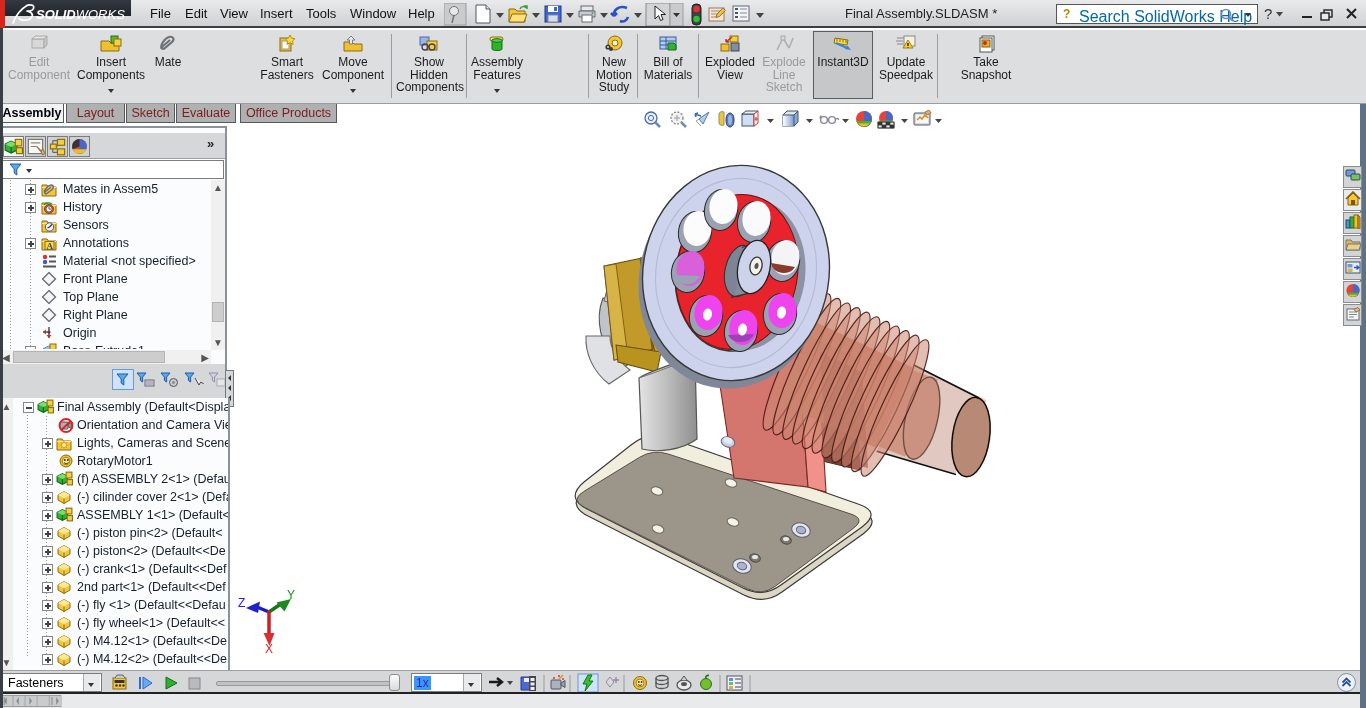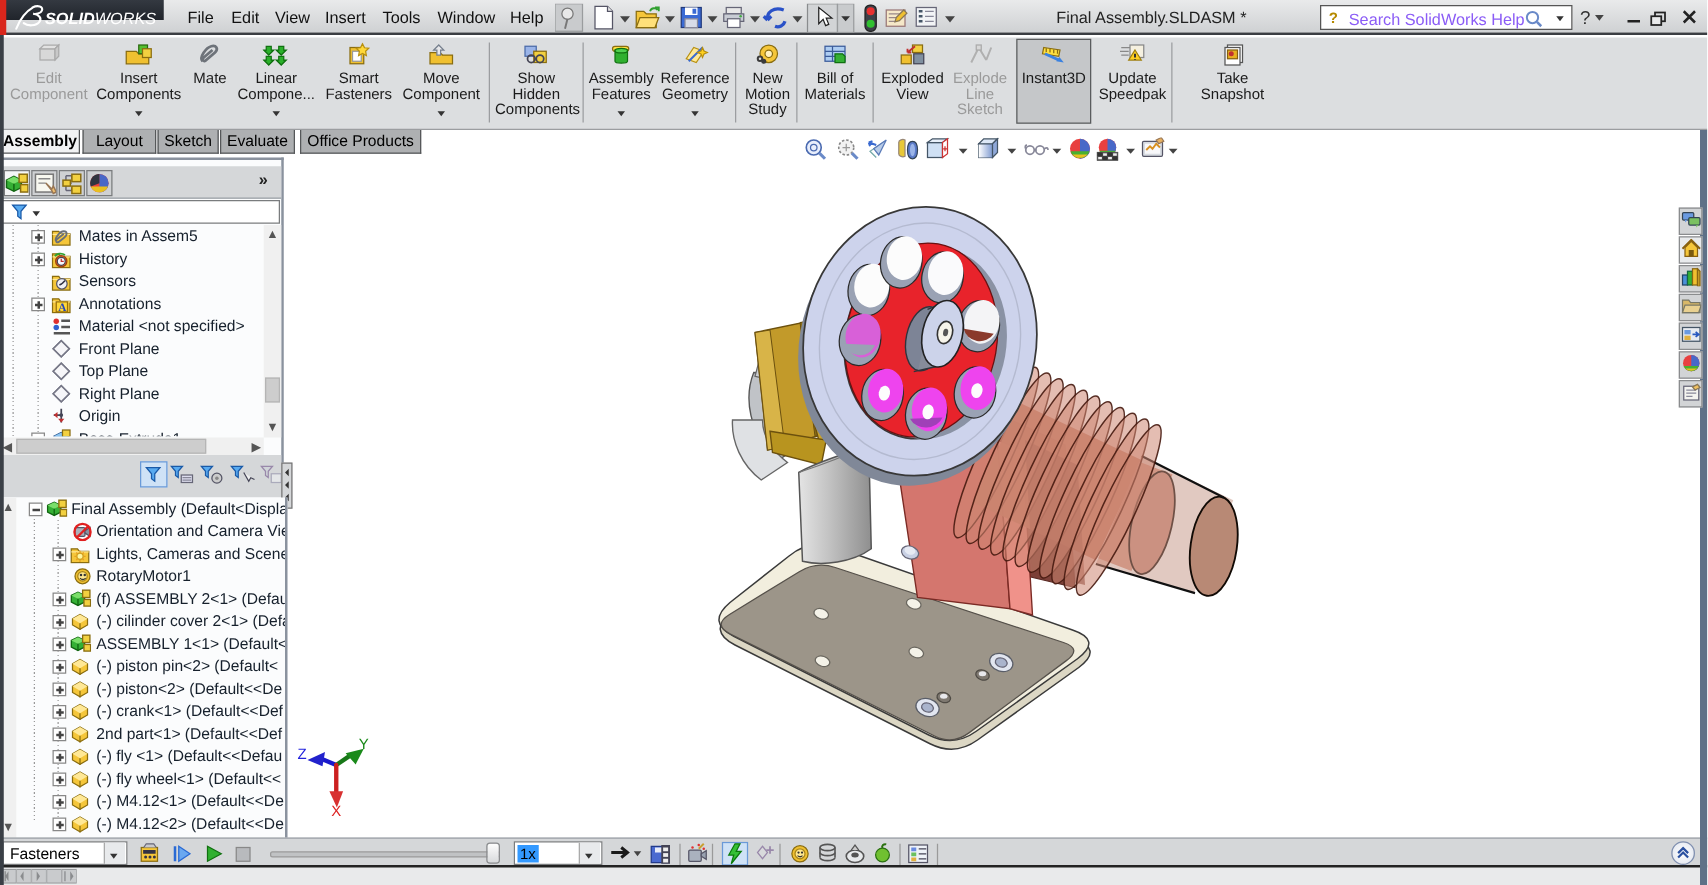--- a/index.html
+++ b/index.html
@@ -11,21 +11,21 @@
 #logo .red{position:absolute;left:0;top:0;width:5px;height:28px;background:#d9261c;}
 .menu{position:absolute;top:6px;font-size:13px;color:#111;}
 
 #ribbon{position:absolute;left:0;top:30px;width:1366px;height:74px;background:#dcdee0;border-bottom:1px solid #9b9da0;box-sizing:border-box;}
 .rbtn{position:absolute;top:2px;text-align:center;font-size:12px;color:#1b1b1b;line-height:12.5px;}
 .rbtn .ric{display:block;margin:2px auto 3px auto;}
 .rbtn.dis{color:#9a9a9a;}
 .rsep{position:absolute;top:4px;width:1px;height:64px;background:#9b9da0;}
 .dd{display:inline-block;width:0;height:0;border-left:3.5px solid transparent;border-right:3.5px solid transparent;border-top:4px solid #333;vertical-align:middle;}
 
-.tab{position:absolute;top:104px;height:19px;font-size:12.5px;color:#000000;background:#aeb0b2;border:1px solid #56585a;border-top:none;box-sizing:border-box;text-align:center;line-height:18px;white-space:nowrap;}
+.tab{position:absolute;top:104px;height:19px;font-size:12.5px;color:#7f1d1d;background:#aeb0b2;border:1px solid #56585a;border-top:none;box-sizing:border-box;text-align:center;line-height:18px;white-space:nowrap;}
 .tab.active{background:#f2f3f4;font-weight:bold;color:#000;}
 
 #viewport{position:absolute;left:0;top:104px;width:1360px;height:567px;background:#fff;}
 .ltab{position:absolute;top:3px;width:21px;height:21px;background:#cfd1d3;border:1px solid #7a7c7e;box-sizing:border-box;}
 .ltab.active{background:#f5f6f7;}
 .trow{position:absolute;left:0;height:18px;font-size:12.5px;color:#16202c;white-space:nowrap;}
 .trow .lbl{position:absolute;top:2px;}
 .plus{position:absolute;width:9px;height:9px;border:1px solid #888;background:#fff;box-sizing:content-box;}
 .plus:before{content:"";position:absolute;left:1.5px;top:3.5px;width:6px;height:2px;background:#444;}
 .plus:after{content:"";position:absolute;left:3.5px;top:1.5px;width:2px;height:6px;background:#444;}
@@ -257,21 +257,21 @@
     <text x="2" y="14" font-size="15" fill="#333" font-family="Liberation Sans">?</text>
     <path d="M14 7 l3.5 4.5 3.5-4.5z" fill="#444"></path>
     <path d="M40 12 h10" stroke="#222" stroke-width="2"></path>
     <rect x="62" y="5" width="8" height="7" fill="none" stroke="#222" stroke-width="1.4"></rect>
         <rect x="59" y="8" width="8" height="7" fill="#e9eaeb" stroke="#222" stroke-width="1.4"></rect>
     <path d="M85 4 l9 9 M94 4 l-9 9" stroke="#222" stroke-width="2"></path>
   </svg>
 
   <div class="abs" style="left:1056px;top:4px;width:202px;height:20px;background:#fff;border:1px solid #555;box-sizing:border-box;">
     <span style="position:absolute;left:6px;top:2px;font-size:12px;color:#b58a00;font-weight:bold">?</span>
-    <span style="position:absolute;left:22px;top:3px;font-size:13px;color:#8b5cf6">Search SolidWorks Help</span>
+    <span style="position:absolute;left:22px;top:3px;font-size:16px;color:#0369a1">Search SolidWorks Help</span>
     <svg style="position:absolute;right:22px;top:2px" width="16" height="16" viewBox="0 0 16 16">
           <circle cx="7" cy="7" r="4.5" fill="none" stroke="#6a8ac8" stroke-width="1.6"></circle>
           <path d="M10.5 10.5 L14 14" stroke="#6a8ac8" stroke-width="2"></path>
         </svg>
     <div class="dd" style="position:absolute;right:6px;top:8px"></div>
   </div>
 </div>
 
 <div id="ribbon">
  <div class="rbtn dis" style="left:8px;width:62px;"><svg class="ric" width="22" height="19">
@@ -282,28 +282,20 @@
           </g>
         </svg>Edit<br>Component</div>
  <div class="rbtn" style="left:76px;width:70px;"><svg class="ric" width="24" height="19">
           <path d="M2 7 h8 l2 2 h8 v8 h-18 z" fill="#f0c030" stroke="#8a6d10"></path>
           <rect x="12" y="2" width="7" height="7" fill="#55c030" stroke="#2a6a10"></rect>
           <rect x="15" y="5" width="7" height="7" fill="#f2d040" stroke="#8a6d10"></rect>
         </svg>Insert<br>Components<br><span class="dd" style="margin-top:6px"></span></div>
  <div class="rbtn" style="left:146px;width:44px;"><svg class="ric" width="20" height="19">
           <path d="M4 15 C 1 12 7 4 11 3 C 15 2 17 5 14 8 L7 14 C 5 16 3 14 5 12 L 12 6" stroke="#6e737a" stroke-width="2.2" fill="none"></path>
         </svg>Mate</div>
- <div class="rbtn" style="left:189px;width:64px;"><svg class="ric" width="22" height="19">
-          <g fill="#2ab02a" stroke="#107010">
-            <path d="M3 3 h4 v3 h2 l-4 4 -4-4 h2 z"></path>
-            <path d="M13 3 h4 v3 h2 l-4 4 -4-4 h2 z"></path>
-            <path d="M3 11 h4 v3 h2 l-4 4 -4-4 h2 z"></path>
-            <path d="M13 11 h4 v3 h2 l-4 4 -4-4 h2 z"></path>
-          </g>
-        </svg>Linear<br>Compone...<br><span class="dd" style="margin-top:6px"></span></div>
  <div class="rbtn" style="left:255px;width:64px;"><svg class="ric" width="22" height="19">
           <rect x="4" y="4" width="11" height="13" fill="#f0c030" stroke="#8a6d10"></rect>
           <rect x="6" y="7" width="7" height="8" fill="#fff" stroke="#999"></rect>
           <path d="M14 1 l1.6 3.2 3.4.4 -2.5 2.4 .6 3.4 -3.1-1.7 -3.1 1.7 .6-3.4 -2.5-2.4 3.4-.4z" fill="#ffd83a" stroke="#b89010"></path>
         </svg>Smart<br>Fasteners</div>
  <div class="rbtn" style="left:321px;width:64px;"><svg class="ric" width="22" height="19">
           <path d="M2 8 h8 l2 2 h8 v7 h-18 z" fill="#f0c030" stroke="#8a6d10"></path>
           <path d="M5 6 l4-4 4 4 h-2.5 v4 h-3 v-4 z" fill="#e8e8ea" stroke="#77808e"></path>
         </svg>Move<br>Component<br><span class="dd" style="margin-top:6px"></span></div>
  <div class="rsep" style="left:391px"></div>
@@ -313,25 +305,20 @@
           <circle cx="8" cy="13" r="3" fill="none" stroke="#445" stroke-width="1.4"></circle>
           <circle cx="15" cy="13" r="3" fill="none" stroke="#445" stroke-width="1.4"></circle>
           <path d="M11 13 h1" stroke="#445"></path>
         </svg>Show<br>Hidden<br>Components</div>
  <div class="rsep" style="left:466px"></div>
  <div class="rbtn" style="left:464px;width:66px;"><svg class="ric" width="24" height="19">
           <rect x="5" y="3" width="13" height="4" rx="2" fill="#ffe040" stroke="#8a6d10"></rect>
           <path d="M7 6 h10 v9 c0 2-10 2-10 0z" fill="#30b030" stroke="#107010"></path>
           <ellipse cx="12" cy="6.5" rx="5" ry="1.8" fill="#50d050" stroke="#107010"></ellipse>
         </svg>Assembly<br>Features<br><span class="dd" style="margin-top:6px"></span></div>
- <div class="rbtn" style="left:524px;width:64px;"><svg class="ric" width="22" height="19">
-          <path d="M4 13 l6-9 8 3 -6 9z" fill="#ffe996" stroke="#b89010"></path>
-          <path d="M6 15 L17 4" stroke="#3a6ad0" stroke-width="1.6"></path>
-          <path d="M17 4 l1.2 2.8 2.8 1.2 -2.8 1.2 -1.2 2.8 -1.2-2.8 -2.8-1.2 2.8-1.2z" fill="#ffd020" stroke="#b89010"></path>
-        </svg>Reference<br>Geometry<br><span class="dd" style="margin-top:6px"></span></div>
  <div class="rsep" style="left:588px"></div>
  <div class="rbtn" style="left:586px;width:56px;"><svg class="ric" width="24" height="19">
           <circle cx="13" cy="9" r="7" fill="#f5c63a" stroke="#8a6d10"></circle>
           <circle cx="13" cy="9" r="3" fill="#fff1c0" stroke="#8a6d10"></circle>
           <g fill="#3a3a3a">
             <circle cx="6" cy="13" r="2.6"></circle>
             <circle cx="9" cy="15" r="2"></circle>
           </g>
           <circle cx="6" cy="13" r="1" fill="#ddd"></circle>
         </svg>New<br>Motion<br>Study</div>
@@ -821,21 +808,21 @@
         </g>
     <g transform="translate(76,0)">
           <rect x="1" y="5" width="11" height="11" fill="#b8babd" stroke="#888"></rect>
         </g>
   </svg>
 
   <div class="abs" style="left:216px;top:10px;width:182px;height:3px;background:#c0c2c4;border:1px solid #9a9a9a;border-radius:2px;"></div>
   <div class="abs" style="left:389px;top:3px;width:11px;height:17px;background:linear-gradient(#fdfdfd,#d8dadc);border:1px solid #8a8c8e;border-radius:3px;box-sizing:border-box;"></div>
 
   <div class="abs" style="left:411px;top:2px;width:71px;height:19px;background:#fff;border:1px solid #7a7c7e;box-sizing:border-box;font-size:12px;">
-    <span style="position:absolute;left:2px;top:2px;background:#3399ff;color:#000000;padding:0 2px">1x</span>
+    <span style="position:absolute;left:2px;top:2px;background:#3399ff;color:#4c1d95;padding:0 2px">1x</span>
     <div class="abs" style="right:1px;top:0;width:16px;height:17px;background:#e8eaec;border-left:1px solid #aaa;"><div class="dd" style="margin:7px 0 0 4px"></div></div>
   </div>
   <svg class="abs" style="left:488px;top:2px" width="270" height="20" viewBox="0 0 270 20">
     <g>
           <path d="M1 9 h12 M9 5 l5 4 -5 4" stroke="#1a1a1a" stroke-width="2.4" fill="none"></path>
           <path d="M19 8 l3 4 3-4z" fill="#444"></path>
         </g>
     <g transform="translate(32,0)">
           <path d="M1 4 h11 l3 3 v10 h-14z" fill="#4a6ad0" stroke="#223a8a"></path>
           <rect x="4" y="5" width="7" height="4" fill="#e8ecf8"></rect>

